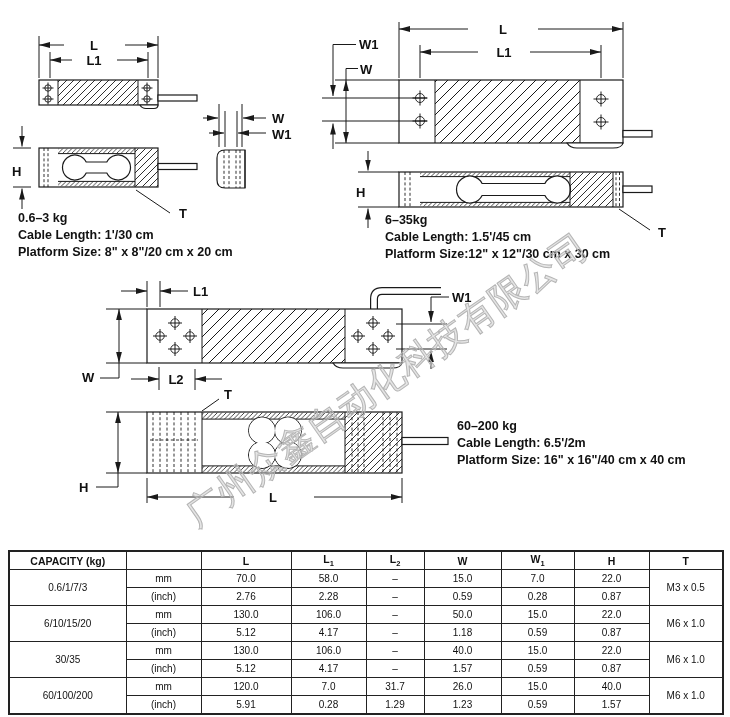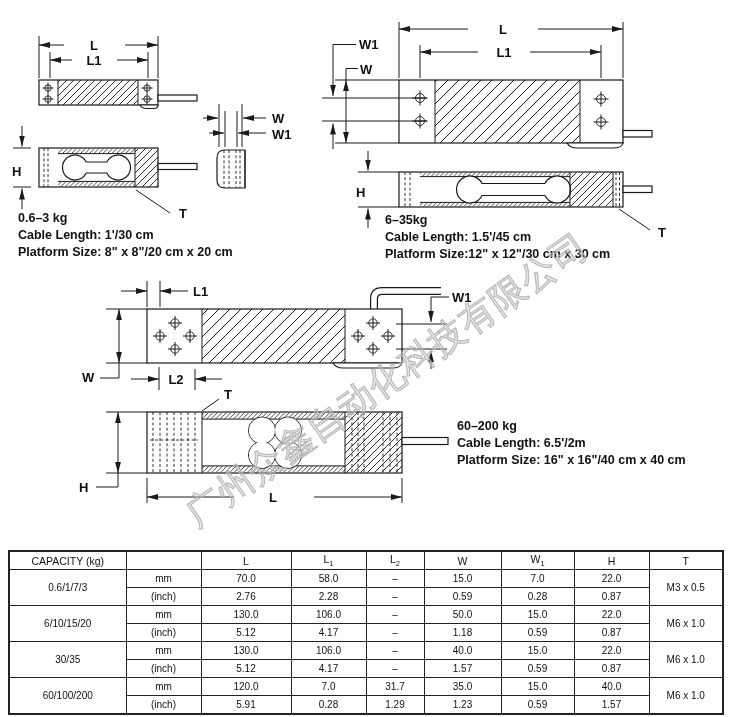--- a/index.html
+++ b/index.html
@@ -18,21 +18,21 @@
   #wm{position:absolute;left:150px;top:355px;width:480px;height:60px;
       transform:rotate(-35deg);text-align:center;font-size:36px;letter-spacing:1px;
       color:rgba(190,190,190,0.40);-webkit-text-stroke:1px #b5b5b5;
       pointer-events:none;white-space:nowrap;}
   
   #spec{position:absolute;left:8px;top:550px;width:714px;border-collapse:collapse;
         table-layout:fixed;font-size:10px;color:#111;}
   #spec th,#spec td{border:1px solid #222;text-align:center;height:17px;padding:0;
         overflow:hidden;white-space:nowrap;}
   #spec{border:2px solid #222;}
-  #spec th{font-size:10.5px;font-weight:normal;}
+  #spec th{font-size:10.5px;font-weight:bold;}
   #spec tr.gf td{border-top:1.6px solid #222;}
   #spec thead th{border-bottom:1.6px solid #222;}
   #spec sub{font-size:7.5px;}
 </style>
 </head>
 <body>
 
 <div id="stage">
 
 <svg width="730" height="545" viewBox="0 0 730 545">
@@ -402,21 +402,21 @@
       <td>1.57</td>
       <td>0.59</td>
       <td>0.87</td>
     </tr>
     <tr class="gf">
       <td rowspan="2">60/100/200</td>
       <td>mm</td>
       <td>120.0</td>
       <td>7.0</td>
       <td>31.7</td>
-      <td>35.0</td>
+      <td>26.0</td>
       <td>15.0</td>
       <td>40.0</td>
       <td rowspan="2">M6 x 1.0</td>
     </tr>
     <tr>
       <td>(inch)</td>
       <td>5.91</td>
       <td>0.28</td>
       <td>1.29</td>
       <td>1.23</td>

